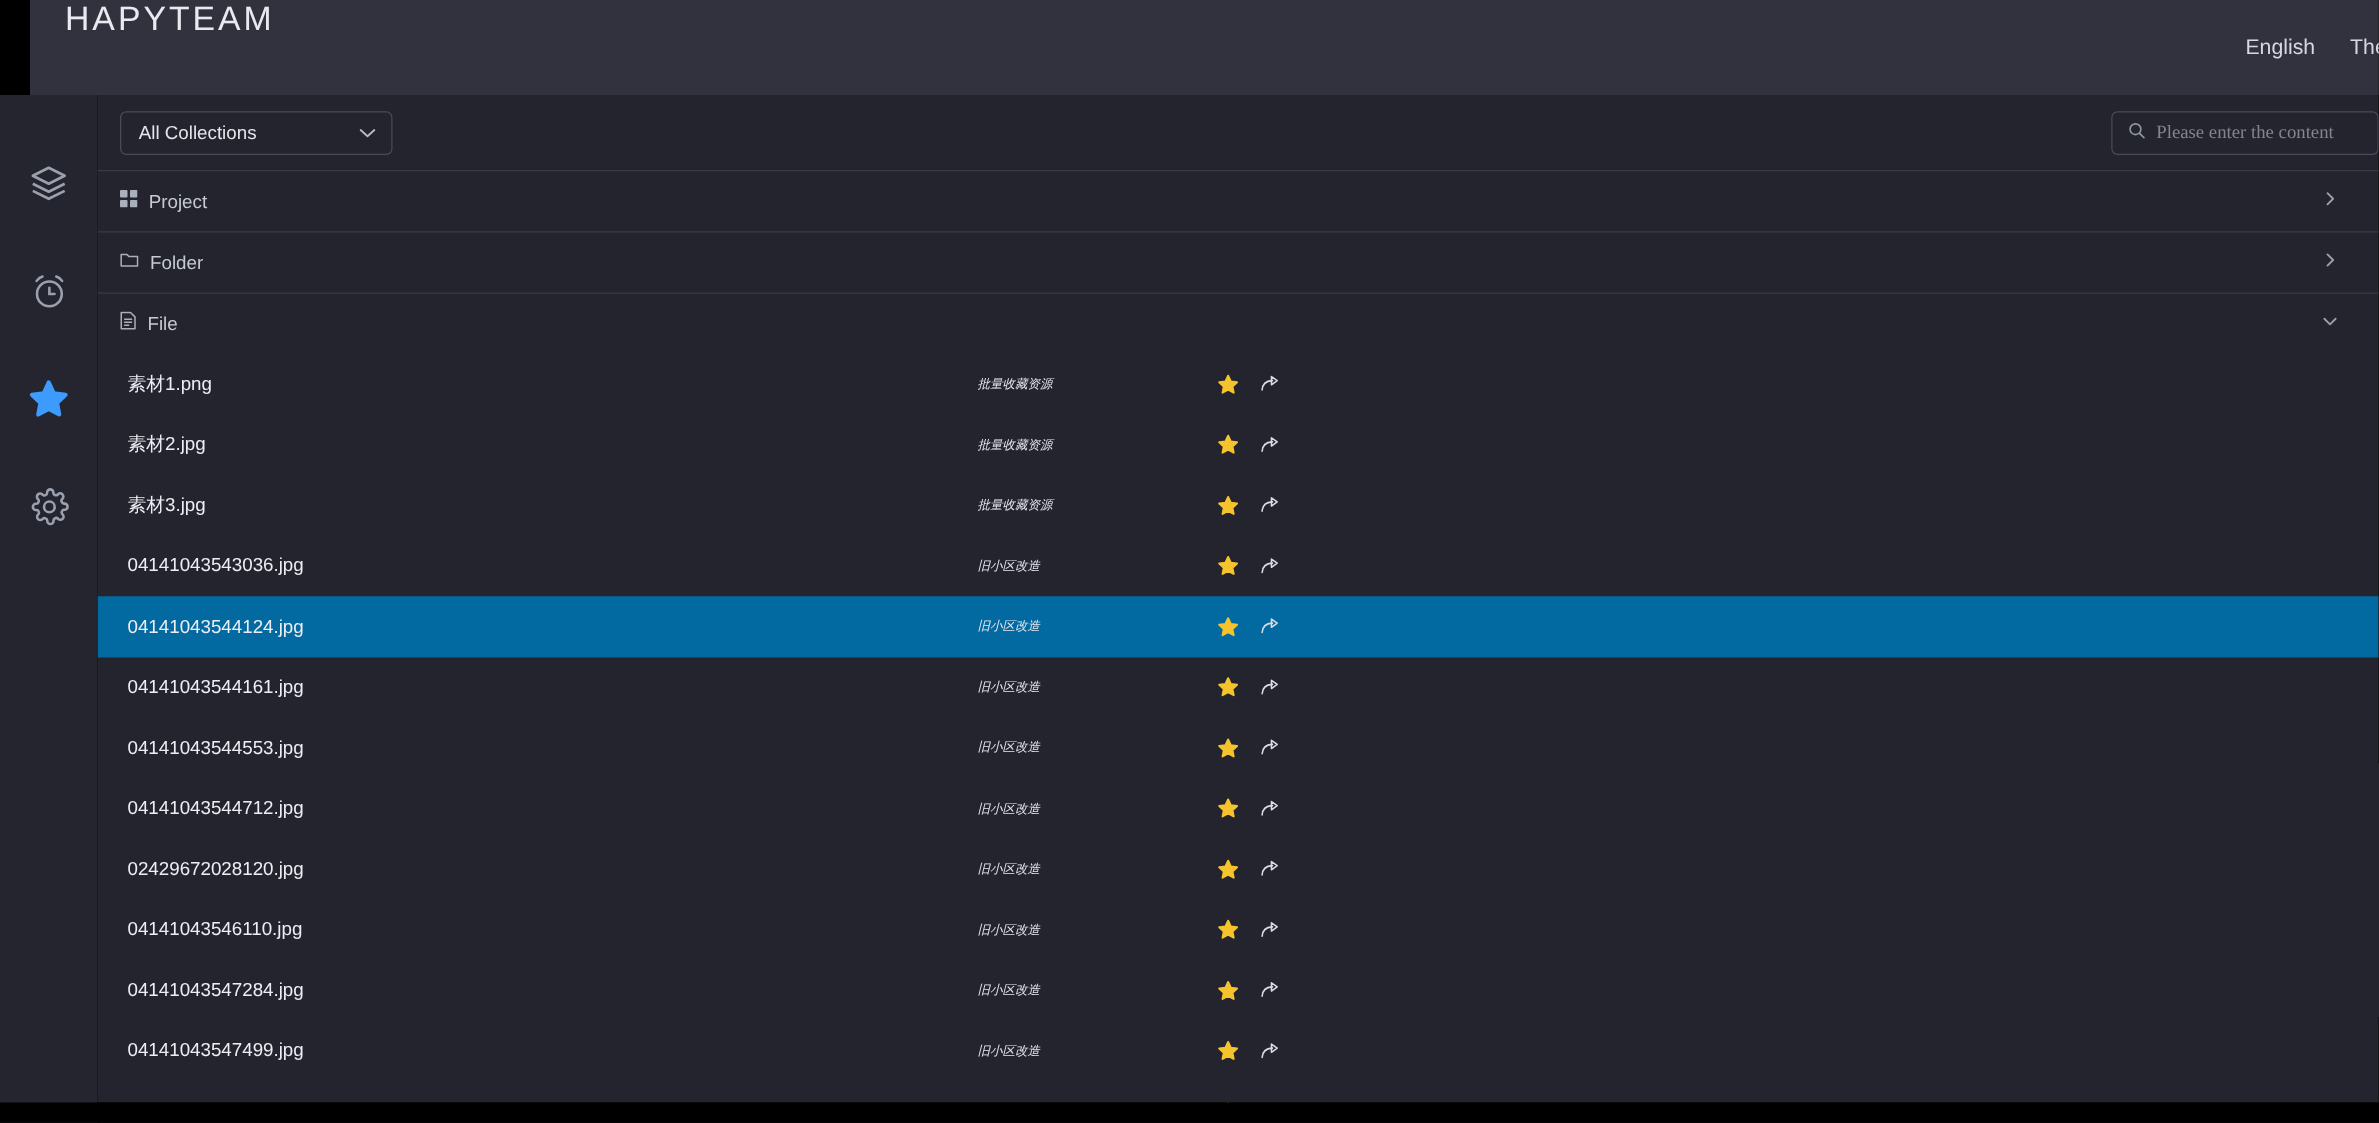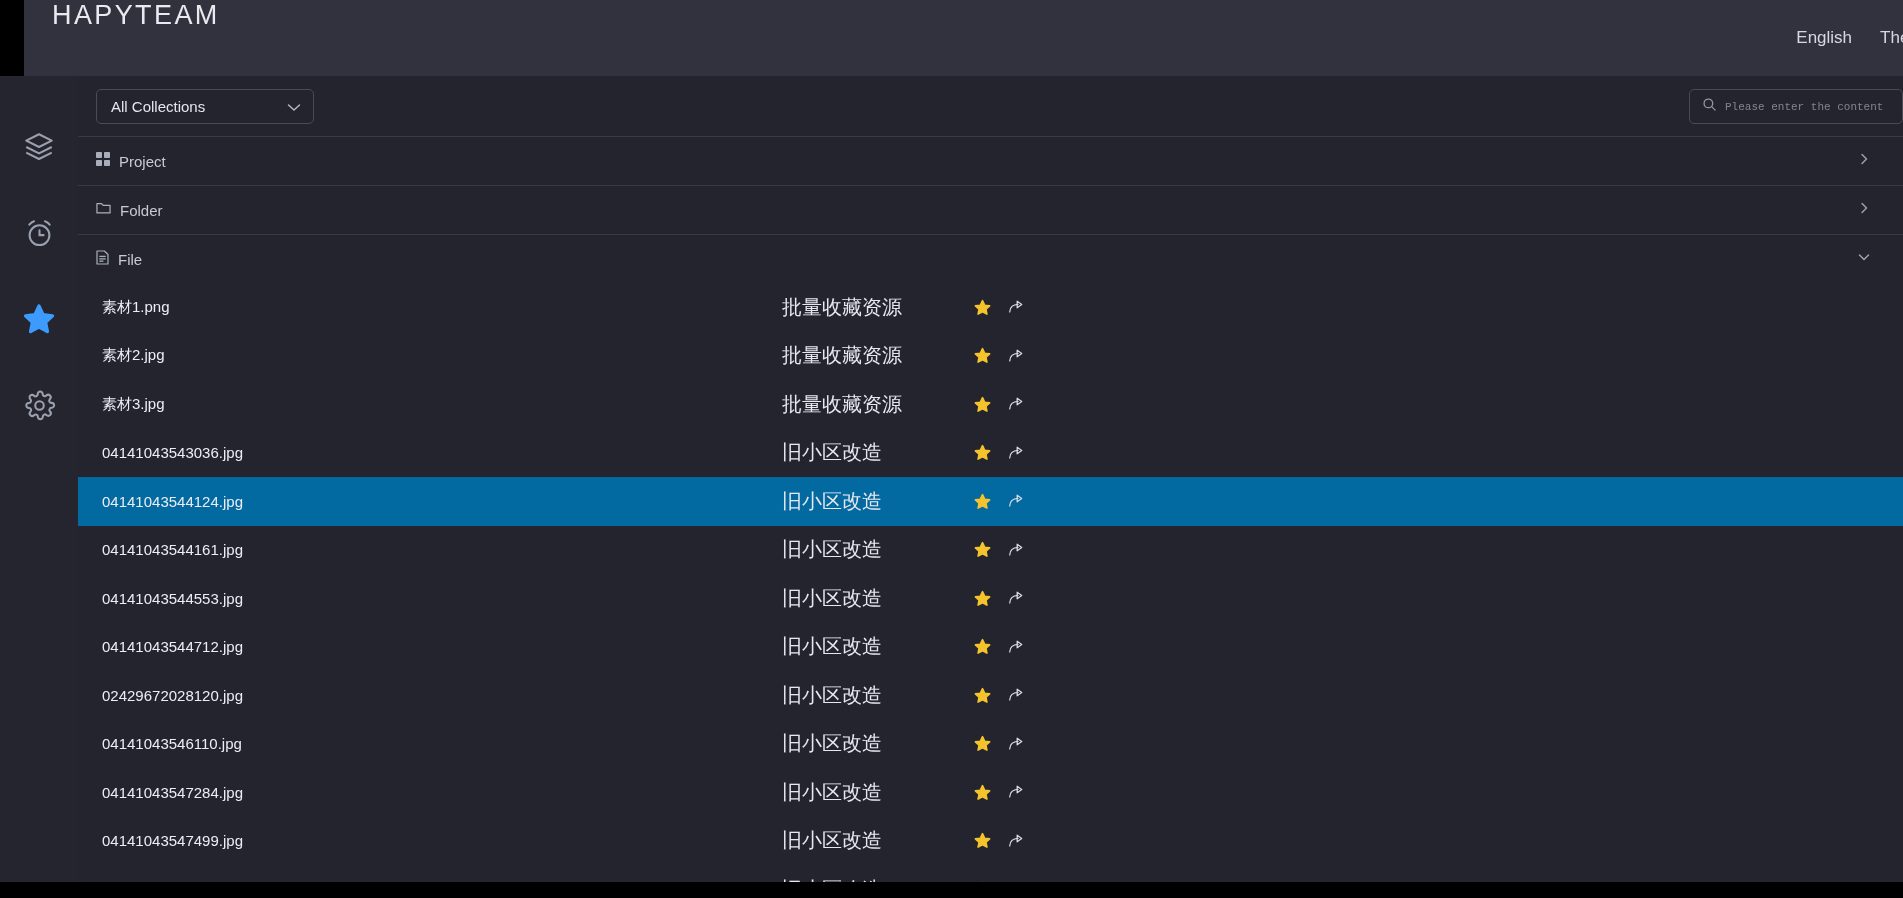--- a/index.html
+++ b/index.html
@@ -120,22 +120,22 @@
     display: flex;
     align-items: center;
     padding: 0 10px 0 12px;
     gap: 8px;
   }
   .search-input {
     border: 0;
     outline: 0;
     background: transparent;
     color: #f0abfc;
-    font-size: 11px;
-    font-family: Liberation Mono, monospace;
+    font-size: 15px;
+    font-family: Liberation Serif, serif;
     width: 100%;
   }
   .search-input::placeholder { color: #82858f; }
 
   
   .group {
     border-top: 1px solid #3a3a46;
   }
   .group-head {
     height: 48px;
@@ -169,24 +169,25 @@
   }
   .file-row.selected { background: #0369a1; }
   .file-name {
     font-size: 15px;
     color: #eceef3;
     width: 680px;
     white-space: nowrap;
     overflow: hidden;
   }
   .file-tag {
-    font-size: 20px;
+    font-size: 10px;
     color: #e6e8ee;
     width: 190px;
     white-space: nowrap;
+    font-style: italic;
   }
   .row-actions {
     display: flex;
     align-items: center;
     gap: 14px;
   }
   .icon-btn {
     width: 20px; height: 20px;
     display: flex; align-items: center; justify-content: center;
     cursor: pointer;

